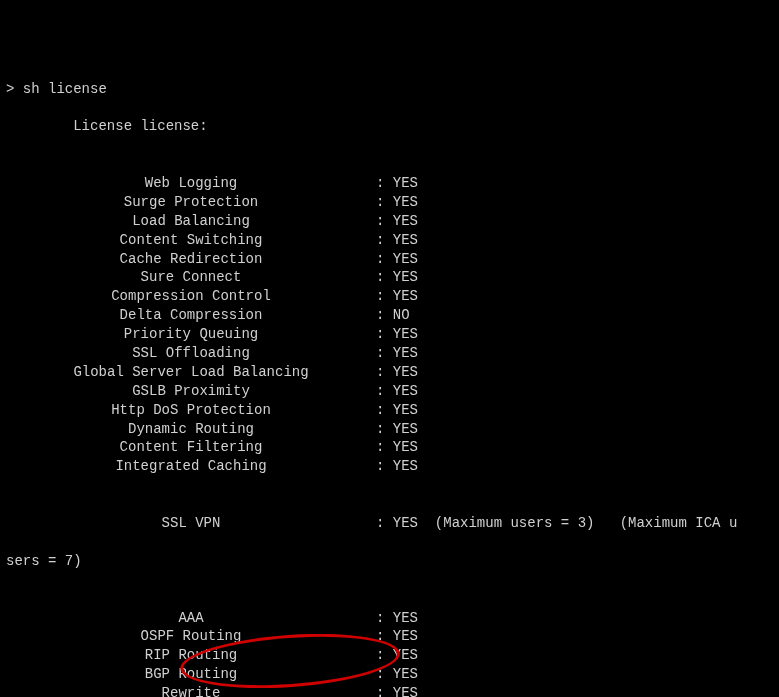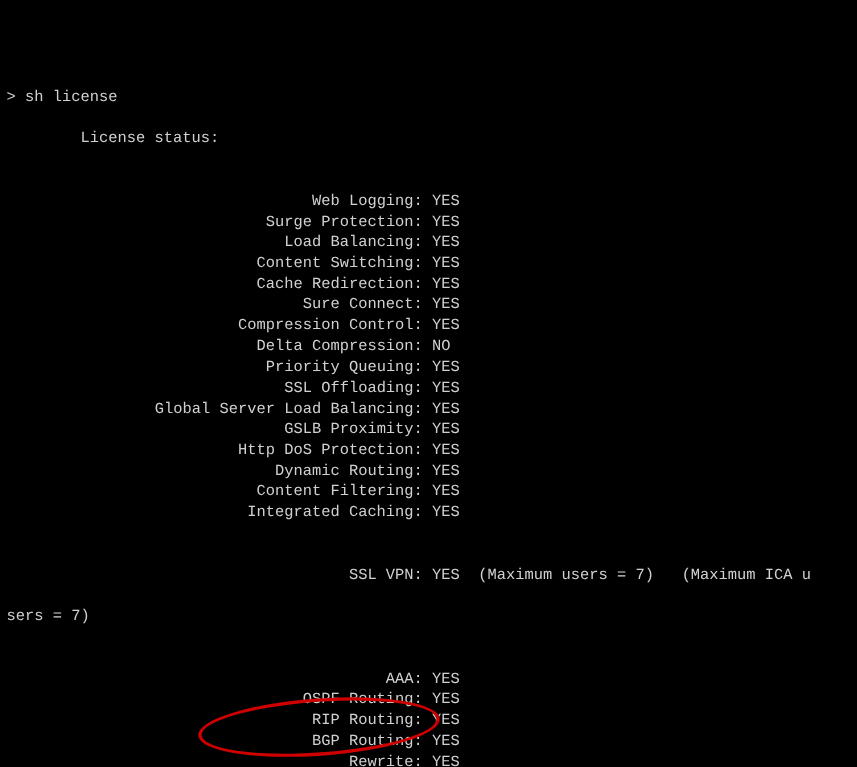--- a/index.html
+++ b/index.html
@@ -10,45 +10,45 @@
       font-size: 14px;
       line-height: 1.35;
       padding: 4px 6px;
       width: 779px;
       height: 697px;
       overflow: hidden;
       white-space: pre;
       position: relative;
     }
     .row { display: block; font-family: Liberation Mono, monospace; }
-    .label { display: inline-block; text-align: right; }
+    .label { display: inline-block; text-align: center; }
     .w1 { width: 370px; }
     .ring {
       position: absolute;
       border: 3px solid #d00000;
       border-radius: 50%;
       width: 220px;
       height: 52px;
       left: 180px;
       top: 635px;
       transform: rotate(-4deg);
       pointer-events: none;
     }
   </style>
 </head>
 <body>
 
 
 
 <div class="row"><span>&gt;</span> <span>sh license</span></div>
-<div class="row"><span>        </span><span>License status:</span></div>
+<div class="row"><span>        </span><span>License license:</span></div>
 
 <div id="features1"><div class="row"><span class="label w1">Web Logging</span>: <span>YES</span></div><div class="row"><span class="label w1">Surge Protection</span>: <span>YES</span></div><div class="row"><span class="label w1">Load Balancing</span>: <span>YES</span></div><div class="row"><span class="label w1">Content Switching</span>: <span>YES</span></div><div class="row"><span class="label w1">Cache Redirection</span>: <span>YES</span></div><div class="row"><span class="label w1">Sure Connect</span>: <span>YES</span></div><div class="row"><span class="label w1">Compression Control</span>: <span>YES</span></div><div class="row"><span class="label w1">Delta Compression</span>: <span>NO</span></div><div class="row"><span class="label w1">Priority Queuing</span>: <span>YES</span></div><div class="row"><span class="label w1">SSL Offloading</span>: <span>YES</span></div><div class="row"><span class="label w1">Global Server Load Balancing</span>: <span>YES</span></div><div class="row"><span class="label w1">GSLB Proximity</span>: <span>YES</span></div><div class="row"><span class="label w1">Http DoS Protection</span>: <span>YES</span></div><div class="row"><span class="label w1">Dynamic Routing</span>: <span>YES</span></div><div class="row"><span class="label w1">Content Filtering</span>: <span>YES</span></div><div class="row"><span class="label w1">Integrated Caching</span>: <span>YES</span></div></div>
 
-<div class="row"><span class="label w1">SSL VPN</span>: <span>YES</span><span>  (Maximum users = 7)   (Maximum ICA u</span></div>
+<div class="row"><span class="label w1">SSL VPN</span>: <span>YES</span><span>  (Maximum users = 3)   (Maximum ICA u</span></div>
 <div class="row"><span>sers = 7)</span></div>
 
 <div id="features2"><div class="row"><span class="label w1">AAA</span>: <span>YES</span></div><div class="row"><span class="label w1">OSPF Routing</span>: <span>YES</span></div><div class="row"><span class="label w1">RIP Routing</span>: <span>YES</span></div><div class="row"><span class="label w1">BGP Routing</span>: <span>YES</span></div><div class="row"><span class="label w1">Rewrite</span>: <span>YES</span></div></div>
 
 
 
 
 
 
 <div class="ring"></div>

